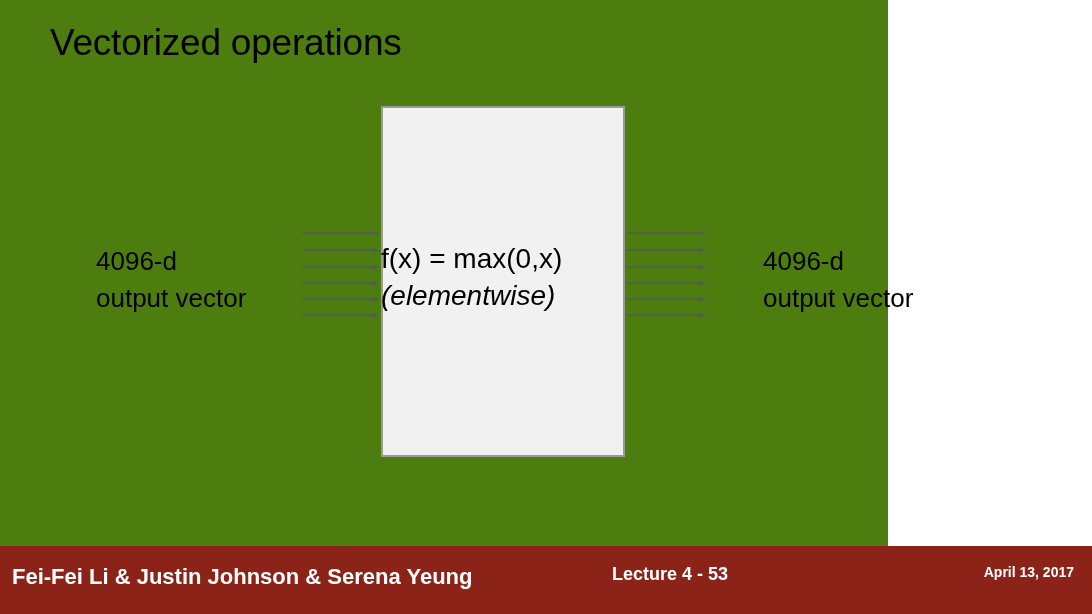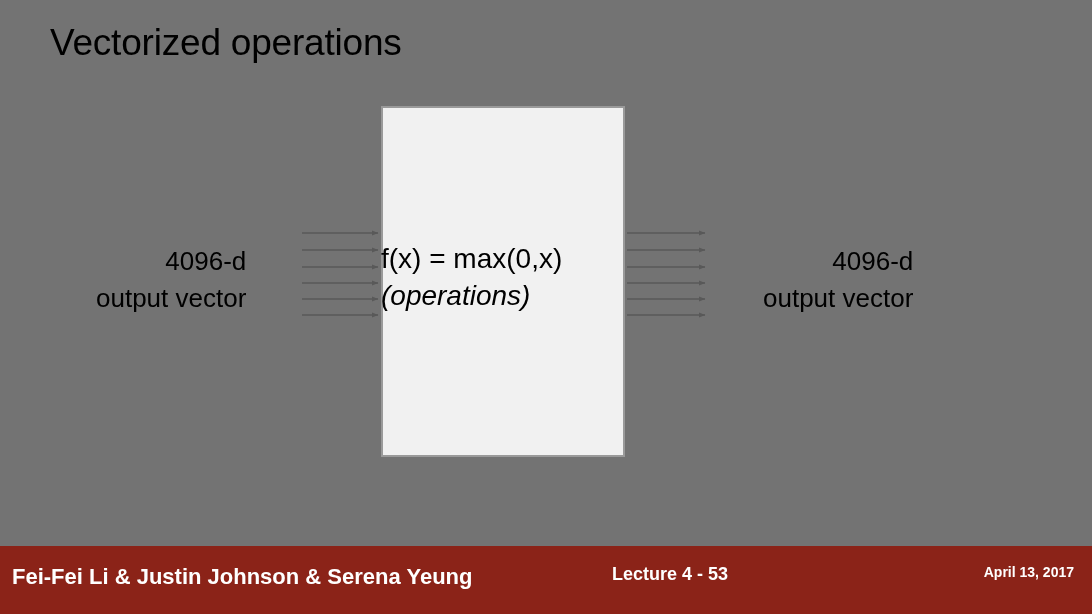--- a/index.html
+++ b/index.html
@@ -8,23 +8,23 @@
   }
   body {
     width: 1092px;
     height: 614px;
     background: #ffffff;
     font-family: "Liberation Sans", sans-serif;
     overflow: hidden;
   }
   .slide {
     position: relative;
-    width: 1092px;
+    width: 888px;
     height: 614px;
-    background: #737373;
+    background: #4d7c0f;
   }
 
   
   .slide-title {
     position: absolute;
     left: 50px;
     top: 22px;
     font-size: 37px;
     font-weight: 400;
     color: #000000;
@@ -96,21 +96,20 @@
     top: 243px;
     text-align: left;
   }
   .vec-label-right {
     left: 763px;
     top: 243px;
     text-align: left;
   }
   .vec-label span {
     display: block;
-    text-align: right;
   }
 
   
   .footer {
     position: absolute;
     left: 0;
     top: 546px;
     width: 1092px;
     height: 68px;
     background: #8b2318;
@@ -176,21 +175,21 @@
         <line x1="627" y1="283" x2="705" y2="283" marker-end="url(#arrowhead)"></line>
         <line x1="627" y1="299" x2="705" y2="299" marker-end="url(#arrowhead)"></line>
         <line x1="627" y1="315" x2="705" y2="315" marker-end="url(#arrowhead)"></line>
       </g>
     </svg>
 
     <div class="func-box"></div>
 
     <div class="func-text">
       <span class="func-line1">f(x) = max(0,x)</span>
-      <span class="func-line2">(operations)</span>
+      <span class="func-line2">(elementwise)</span>
     </div>
 
     <div class="vec-label vec-label-left">
       <span>4096-d</span>
       <span>output vector</span>
     </div>
 
     <div class="vec-label vec-label-right">
       <span>4096-d</span>
       <span>output vector</span>

